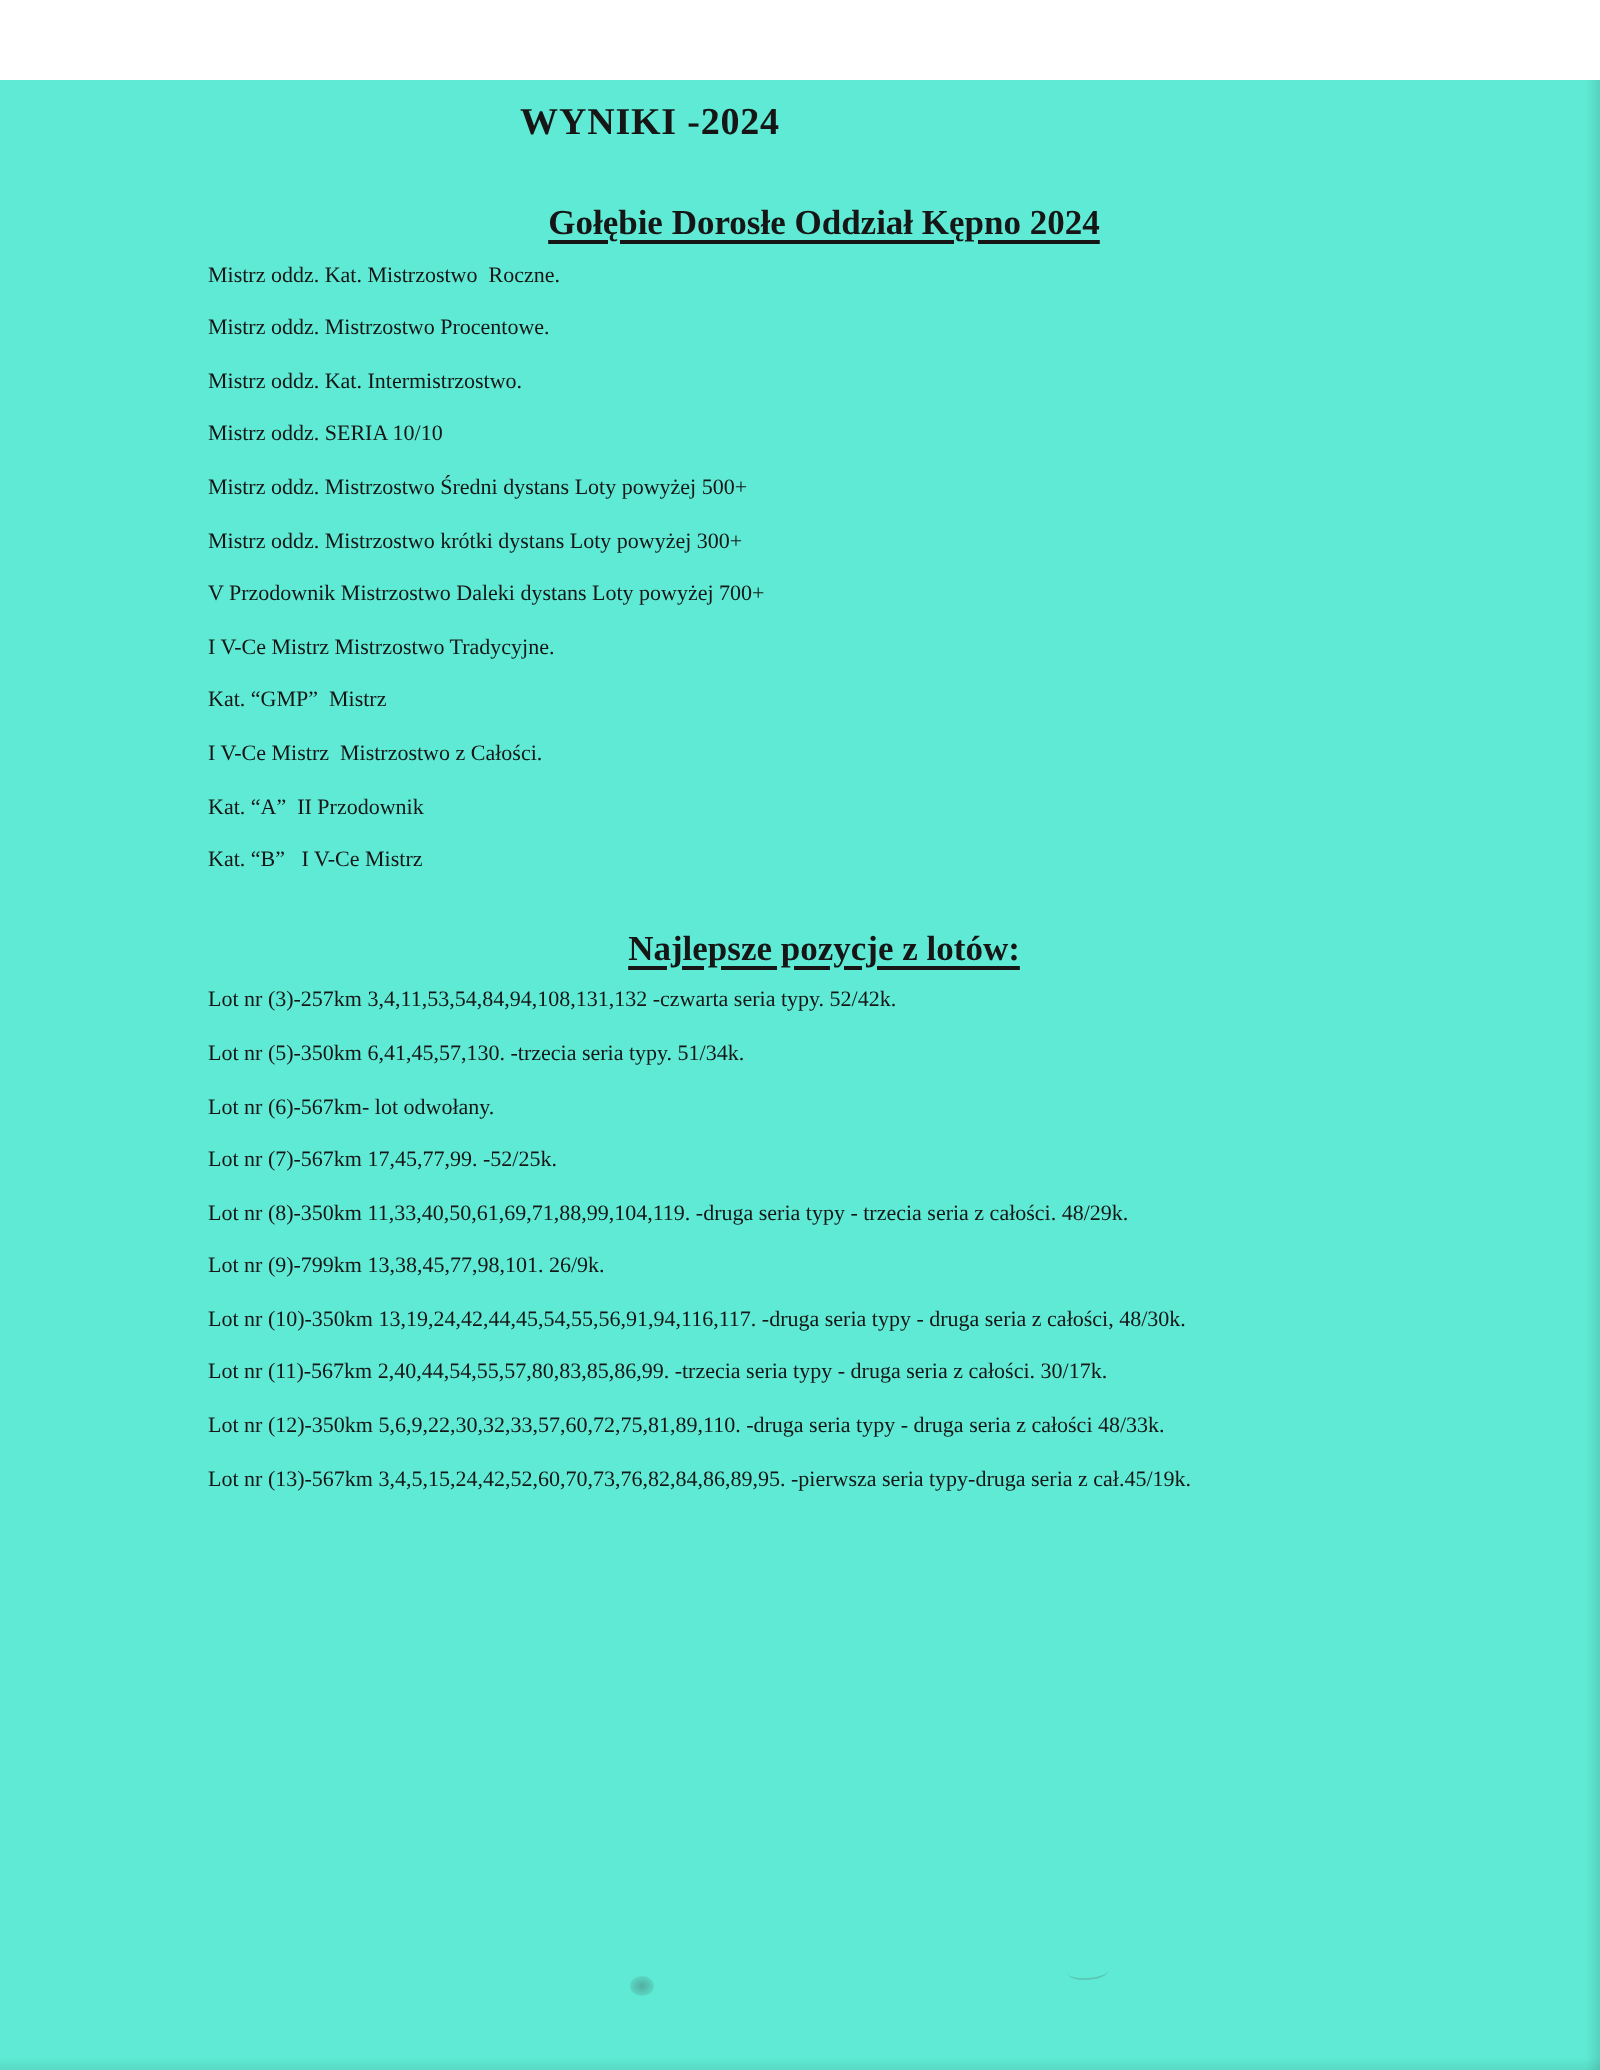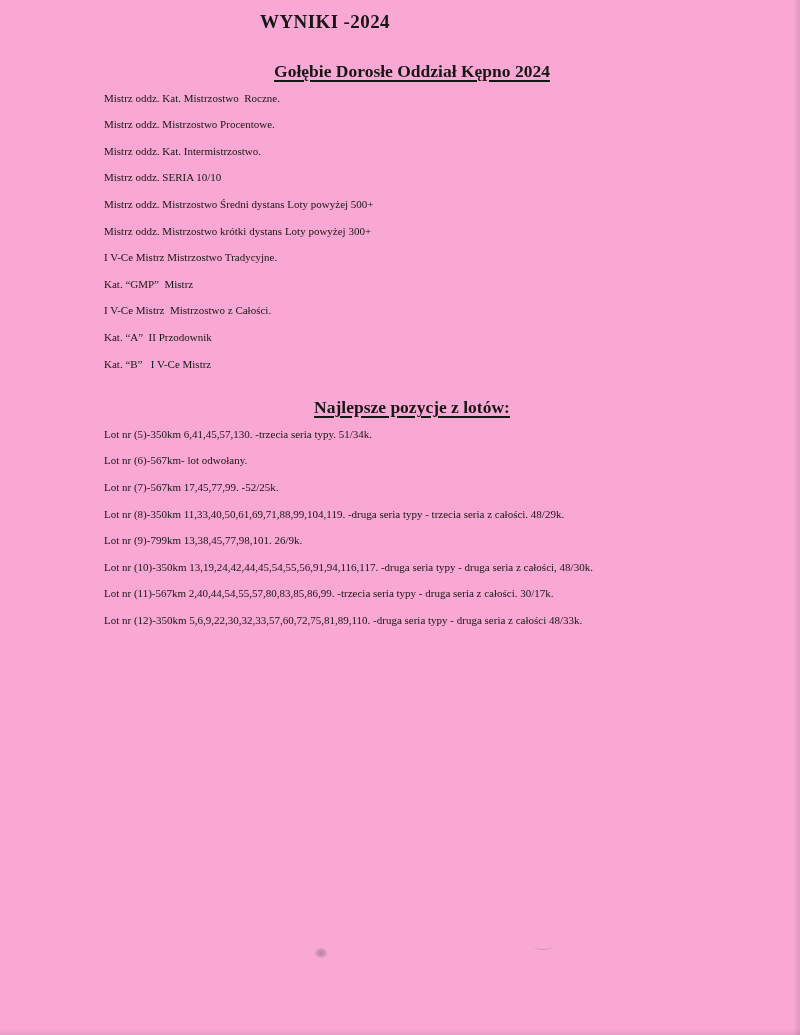--- a/index.html
+++ b/index.html
@@ -11,21 +11,22 @@
     height: 1035px;
     background: #ffffff;
     position: relative;
     overflow: hidden;
     font-family: "Liberation Serif", "DejaVu Serif", serif;
     color: #161616;
   }
   .page {
     position: absolute;
     inset: 0;
-    background: #f9a8d4;
+    background: #5eead4;
+    margin-top: 40px;
   }
   .scan-edge-right {
     position: absolute;
     top: 0;
     right: 0;
     width: 7px;
     height: 100%;
     background: linear-gradient(to right, rgba(0,0,0,0), rgba(0,0,0,0.10));
   }
   .scan-edge-bottom {
@@ -101,37 +102,40 @@
   <div class="content">
 
     <div>
       <p class="heading">Gołębie Dorosłe Oddział Kępno 2024</p>
       <p class="line">Mistrz oddz. Kat. Mistrzostwo  Roczne.</p>
       <p class="line">Mistrz oddz. Mistrzostwo Procentowe.</p>
       <p class="line">Mistrz oddz. Kat. Intermistrzostwo.</p>
       <p class="line">Mistrz oddz. SERIA 10/10</p>
       <p class="line">Mistrz oddz. Mistrzostwo Średni dystans Loty powyżej 500+</p>
       <p class="line">Mistrz oddz. Mistrzostwo krótki dystans Loty powyżej 300+</p>
+      <p class="line">V Przodownik Mistrzostwo Daleki dystans Loty powyżej 700+</p>
       <p class="line">I V-Ce Mistrz Mistrzostwo Tradycyjne.</p>
       <p class="line">Kat. “GMP”  Mistrz</p>
       <p class="line">I V-Ce Mistrz  Mistrzostwo z Całości.</p>
       <p class="line">Kat. “A”  II Przodownik</p>
       <p class="line">Kat. “B”   I V-Ce Mistrz</p>
     </div>
 
     <div class="section-gap">
       <p class="heading">Najlepsze pozycje z lotów:</p>
+      <p class="line">Lot nr (3)-257km 3,4,11,53,54,84,94,108,131,132 -czwarta seria typy. 52/42k.</p>
       <p class="line">Lot nr (5)-350km 6,41,45,57,130. -trzecia seria typy. 51/34k.</p>
       <p class="line">Lot nr (6)-567km- lot odwołany.</p>
       <p class="line">Lot nr (7)-567km 17,45,77,99. -52/25k.</p>
       <p class="line">Lot nr (8)-350km 11,33,40,50,61,69,71,88,99,104,119. -druga seria typy - trzecia seria z całości. 48/29k.</p>
       <p class="line">Lot nr (9)-799km 13,38,45,77,98,101. 26/9k.</p>
       <p class="line">Lot nr (10)-350km 13,19,24,42,44,45,54,55,56,91,94,116,117. -druga seria typy - druga seria z całości, 48/30k.</p>
       <p class="line">Lot nr (11)-567km 2,40,44,54,55,57,80,83,85,86,99. -trzecia seria typy - druga seria z całości. 30/17k.</p>
       <p class="line">Lot nr (12)-350km 5,6,9,22,30,32,33,57,60,72,75,81,89,110. -druga seria typy - druga seria z całości 48/33k.</p>
+      <p class="line">Lot nr (13)-567km 3,4,5,15,24,42,52,60,70,73,76,82,84,86,89,95. -pierwsza seria typy-druga seria z cał.45/19k.</p>
     </div>
 
   </div>
 
   <div class="artifact-a"></div>
   <div class="artifact-b"></div>
 
   <div class="scan-edge-right"></div>
   <div class="scan-edge-bottom"></div>
 

